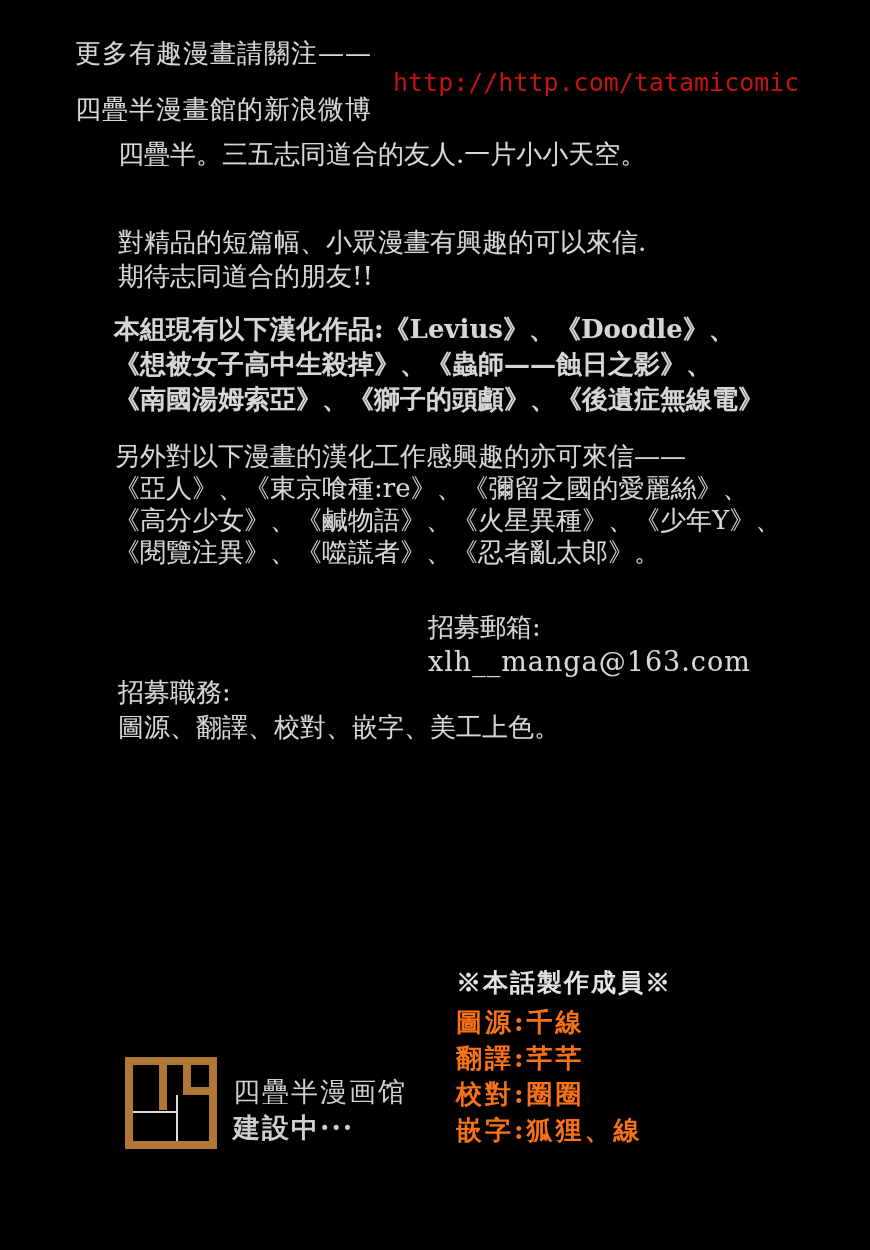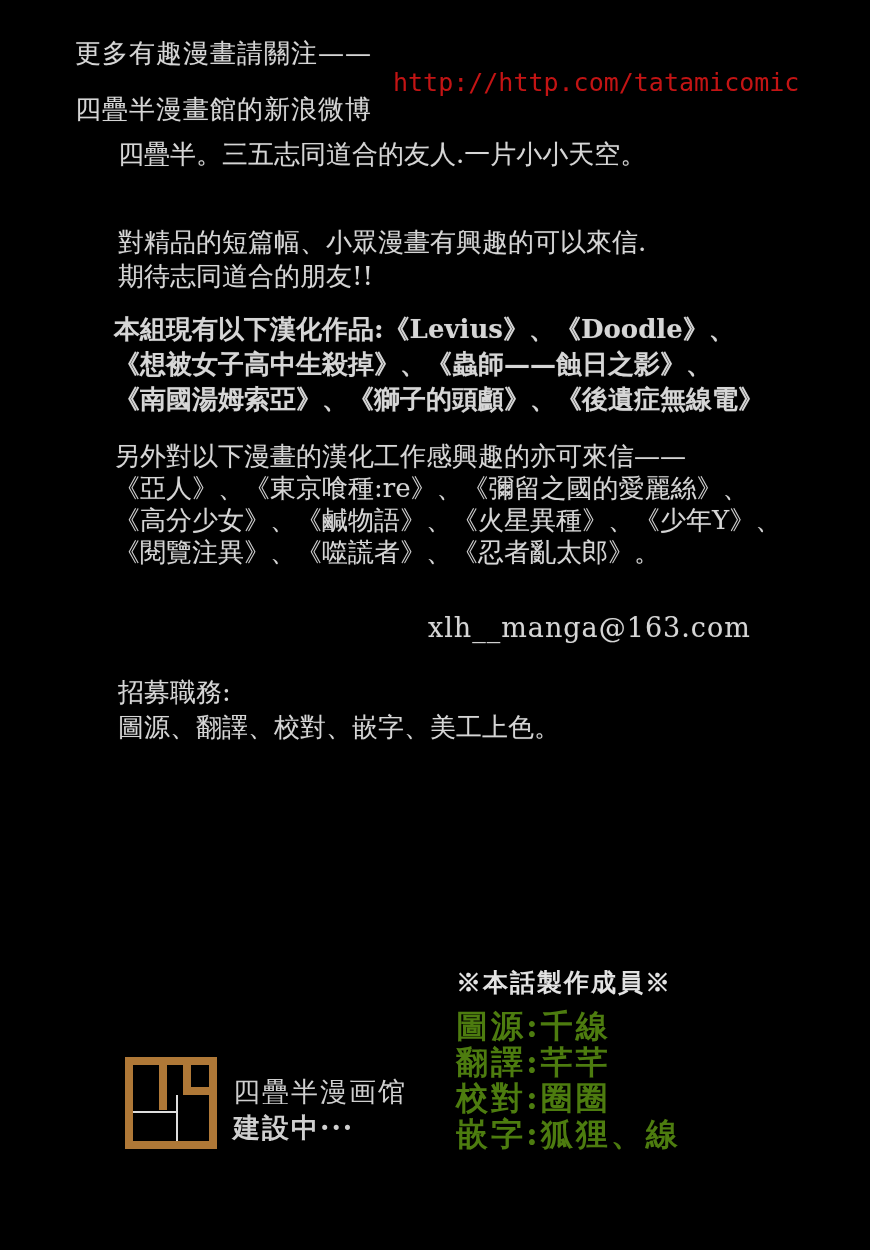--- a/index.html
+++ b/index.html
@@ -45,24 +45,24 @@
 
   .email-text { font-size: 27px; letter-spacing: 1px; }
 
   .credits-title {
     font-size: 25px;
     font-weight: bold;
     letter-spacing: 2px;
     color: #e2e2e2;
   }
   .credits-row {
-    font-size: 32px;
+    font-size: 26px;
     font-weight: bold;
     letter-spacing: 3px;
-    color: #4d7c0f;
+    color: #f97316;
     height: 36px;
   }
 
   
   .logo-box {
     position: absolute;
     left: 125px;
     top: 1057px;
     width: 92px;
     height: 92px;
@@ -102,20 +102,21 @@
   </div>
 
   <div class="abs block-lh32" style="left:114px; top:443px;">
     <div class="hw hw-line">另外對以下漫畫的漢化工作感興趣的亦可來信——</div>
     <div class="hw hw-line">《亞人》、《東京喰種:re》、《彌留之國的愛麗絲》、</div>
     <div class="hw hw-line">《高分少女》、《鹹物語》、《火星異種》、《少年Y》、</div>
     <div class="hw hw-line">《閱覽注異》、《噬謊者》、《忍者亂太郎》。</div>
   </div>
 
   <div class="abs" style="left:428px; top:614px;">
+    <div class="hw hw-line" style="height:34px;">招募郵箱:</div>
     <div class="hw hw-line email-text">xlh__manga@163.com</div>
   </div>
 
   <div class="abs block-lh35" style="left:118px; top:679px;">
     <div class="hw hw-line">招募職務:</div>
     <div class="hw hw-line">圖源、翻譯、校對、嵌字、美工上色。</div>
   </div>
 
 
   <div class="abs" style="left:434px; top:966px;margin-left:22px;">

